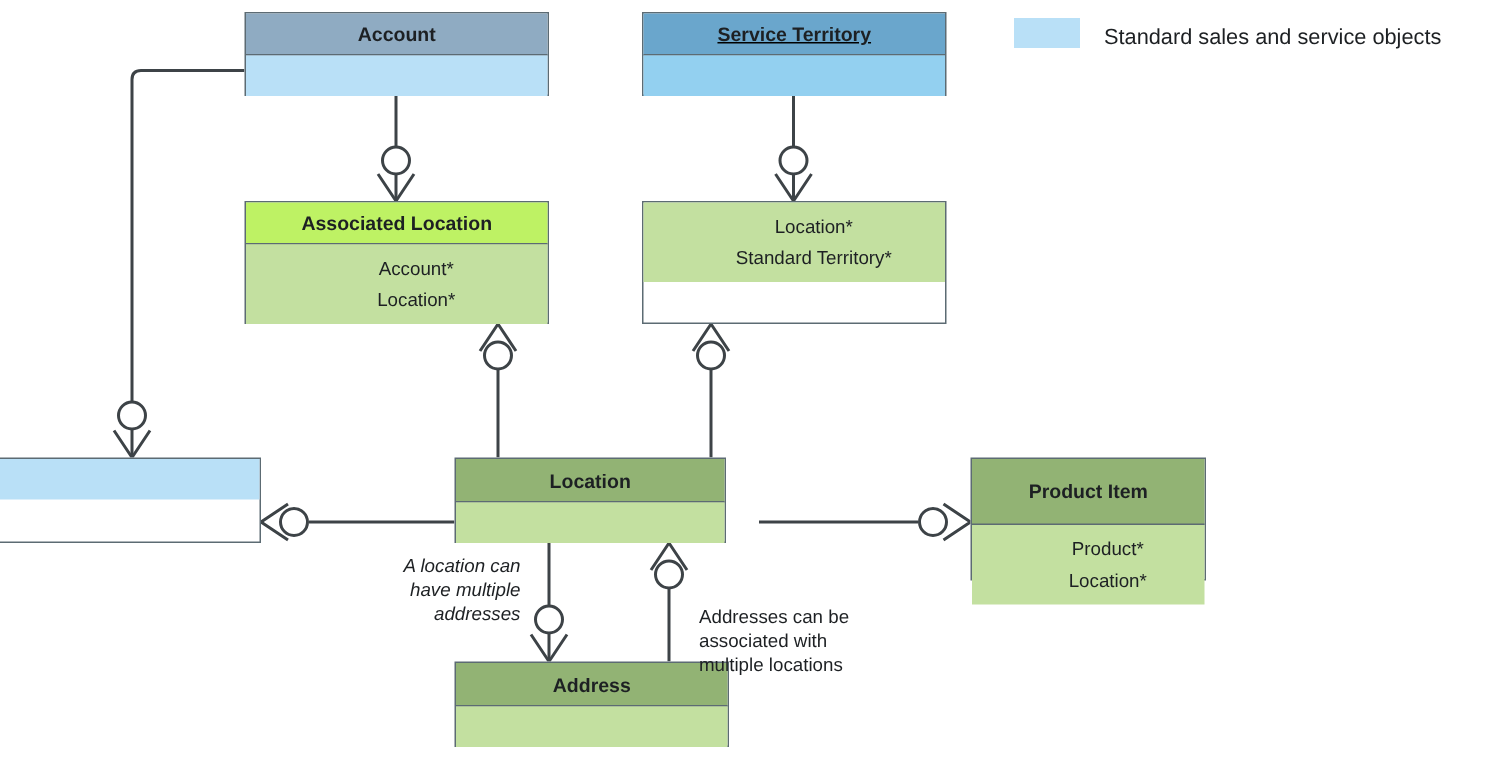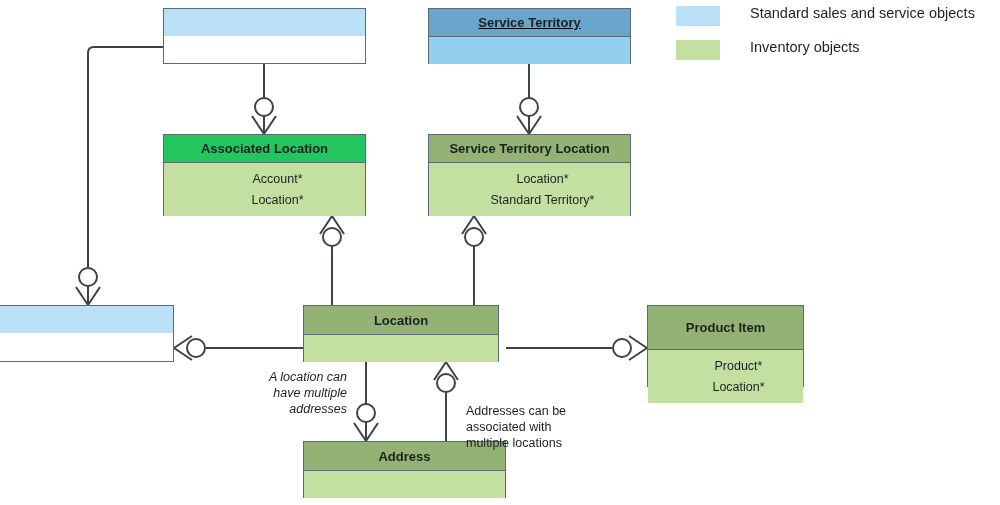--- a/index.html
+++ b/index.html
@@ -60,24 +60,23 @@
     padding: 4px 0;
   }
   .legend {
     position: absolute;
     left: 676px;
     top: 6px;
     width: 320px;
   }
   .legend-row {
     display: flex;
-    align-items: flex-start;
+    align-items: flex-end;
     height: 26px;
     margin-bottom: 8px;
-    gap: 14px;
   }
   .legend-swatch {
     width: 44px;
     height: 20px;
     flex: 0 0 auto;
   }
   .legend-label {
     margin-left: 16px;
     font-size: 14.5px;
     color: #1d2023;
@@ -140,72 +139,68 @@
 
       <path d="M446,362 L434,380 M446,362 L458,380" stroke-width="2"></path>
       <circle cx="446" cy="383" r="9" fill="#ffffff" stroke="#3d4347" stroke-width="2"></circle>
       <path d="M446,392 L446,441"></path>
 
     </g>
   </svg>
 
   <div id="entity-layer">
       <div class="entity" style="left: 163px; top: 8px; width: 203px; height: 56px;">
+        <div class="hdr" style="height: 28px; background: rgb(143, 171, 194);">Account</div>
         <div class="body" style="height: 27px; background: rgb(185, 224, 247);"></div>
       </div>
       <div class="entity" style="left: 428px; top: 8px; width: 203px; height: 56px; text-decoration: underline;">
         <div class="hdr" style="height: 28px; background: rgb(106, 166, 204);">Service Territory</div>
         <div class="body" style="height: 27px; background: rgb(147, 208, 240);"></div>
       </div>
       <div class="entity" style="left: 163px; top: 134px; width: 203px; height: 82px;">
-        <div class="hdr" style="height: 28px; background: #22c55e;">Associated Location</div>
+        <div class="hdr" style="height: 28px; background: #bef264;">Associated Location</div>
         <div class="body" style="height: 53px; background: rgb(195, 224, 160);">
           <div class="field">Account*</div>
           <div class="field">Location*</div>
         </div>
       </div>
       <div class="entity" style="left: 428px; top: 134px; width: 203px; height: 82px;">
-        <div class="hdr" style="height: 28px; background: rgb(146, 179, 116);">Service Territory Location</div>
         <div class="body" style="height: 53px; background: rgb(195, 224, 160);">
           <div class="field">Location*</div>
           <div class="field">Standard Territory*</div>
         </div>
       </div>
       <div class="entity" style="left: -1px; top: 305px; width: 175px; height: 57px;">
         <div class="body" style="height: 27px; background: rgb(185, 224, 247);"></div>
       </div>
-      <div class="entity" style="left: 303px; top: 305px; width: 196px; height: 57px;">
+      <div class="entity" style="left: 303px; top: 305px; width: 181px; height: 57px;">
         <div class="hdr" style="height: 29px; background: rgb(146, 179, 116);">Location</div>
         <div class="body" style="height: 27px; background: rgb(195, 224, 160);"></div>
       </div>
       <div class="entity" style="left: 647px; top: 305px; width: 157px; height: 82px;">
         <div class="hdr" style="height: 44px; background: rgb(146, 179, 116);">Product Item</div>
         <div class="body" style="height: 53px; background: rgb(195, 224, 160);">
           <div class="field">Product*</div>
           <div class="field">Location*</div>
         </div>
       </div>
-      <div class="entity" style="left: 303px; top: 441px; width: 203px; height: 57px;">
+      <div class="entity" style="left: 303px; top: 441px; width: 183px; height: 57px;">
         <div class="hdr" style="height: 29px; background: rgb(146, 179, 116);">Address</div>
         <div class="body" style="height: 27px; background: rgb(195, 224, 160);"></div>
       </div>
     </div>
   <div id="note-layer">
       <div class="note note-left" style="left: 181px; top: 369px; width: 166px; text-align: right;">A location can
 have multiple
 addresses</div>
       <div class="note note-right" style="left: 466px; top: 369px; width: 180px; text-align: left;">Addresses can be
 associated with
 multiple locations</div>
     </div>
 
   <div class="legend">
     <div class="legend-row">
       <div class="legend-swatch" style="background: rgb(185, 224, 247);"></div>
       <div class="legend-label">Standard sales and service objects</div>
     </div>
-    <div class="legend-row">
-      <div class="legend-swatch" style="background: rgb(195, 224, 160);"></div>
-      <div class="legend-label">Inventory objects</div>
-    </div>
   </div>
 
 </div>
 
 </body></html>

